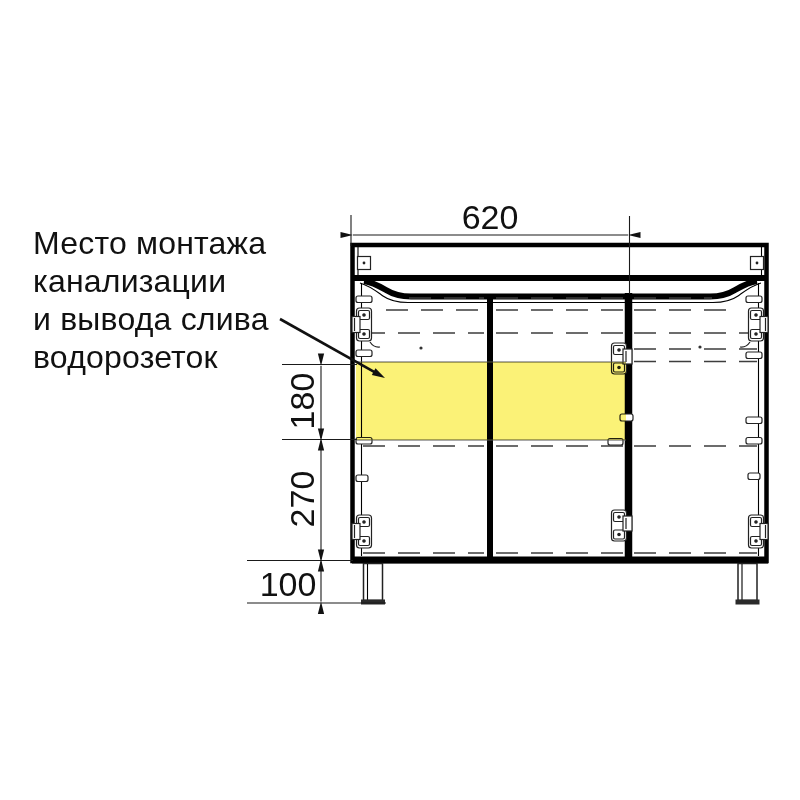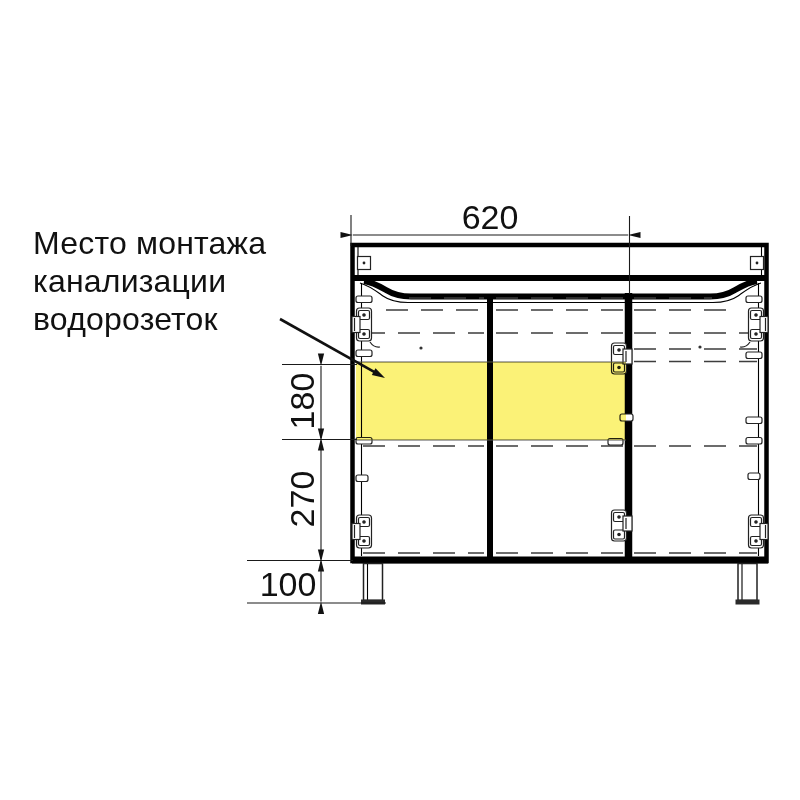--- a/index.html
+++ b/index.html
@@ -27,20 +27,21 @@
   .highlight{mix-blend-mode:multiply;}
 </style>
 </head>
 <body>
 
 <div class="stage">
 
   <div class="annotation">
     <div>Место монтажа</div>
     <div>канализации</div>
+    <div>и вывода слива</div>
     <div>водорозеток</div>
   </div>
 
   <svg width="800" height="800" viewBox="0 0 800 800">
     <defs>
       <marker id="arr" markerWidth="14" markerHeight="10" refX="1" refY="5" orient="auto-start-reverse" markerUnits="userSpaceOnUse">
         <path d="M1,5 L13.5,1.9 L13.5,8.1 Z" fill="#111"></path>
       </marker>
     </defs>
 

